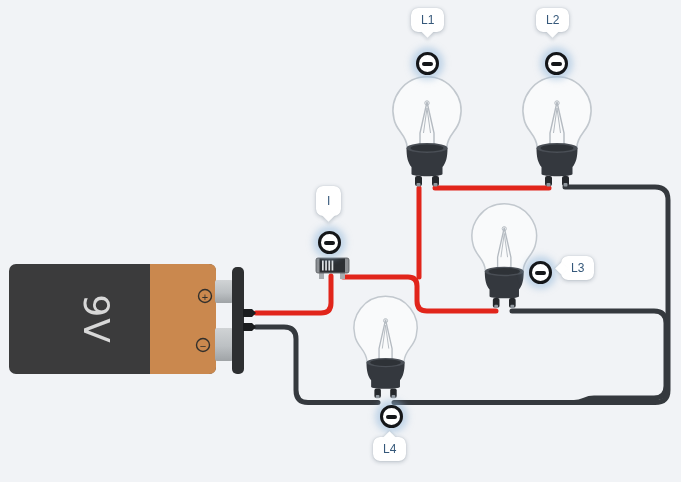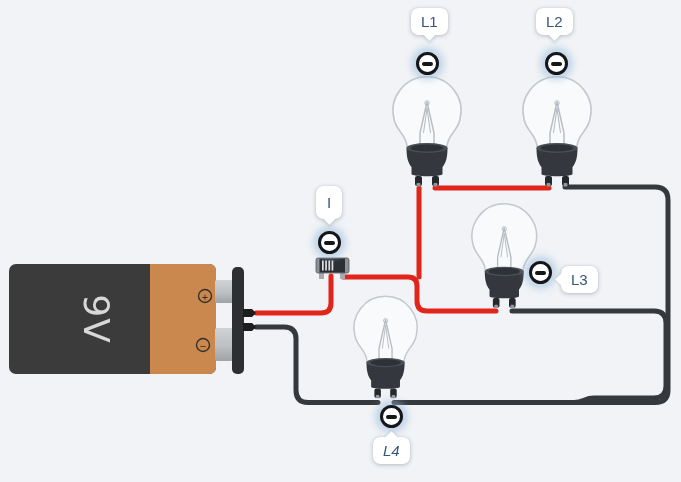--- a/index.html
+++ b/index.html
@@ -10,21 +10,21 @@
   
   .probe{position:absolute;width:17px;height:17px;background:#ffffff;
          border:3.5px solid #141619;border-radius:50%;
          box-shadow:0 0 6px 5px rgba(150,185,220,.5);}
   .probe::after{content:"";position:absolute;left:50%;top:50%;
          width:11px;height:4px;margin:-2px 0 0 -5.5px;
          background:#141619;border-radius:2px;}
 
   
   .bubble{position:absolute;background:#ffffff;border-radius:7px;
-          padding:6px 10px;font-size:15px;line-height:1;color:#35587a;
+          padding:6px 10px;font-size:12px;line-height:1;color:#35587a;
           box-shadow:0 1px 4px rgba(50,70,90,.3), 0 0 1px rgba(50,70,90,.25);
           white-space:nowrap;}
   .bubble--tall{padding:9px 11px;}
   .ptr{position:absolute;width:9px;height:9px;background:#ffffff;
        transform:rotate(45deg);}
   .ptr-b{bottom:-4px;left:50%;margin-left:-4.5px;
          box-shadow:2px 2px 3px rgba(50,70,90,.15);}
   .ptr-t{top:-4px;left:50%;margin-left:-4.5px;
          box-shadow:-1px -1px 2px rgba(50,70,90,.12);}
   .ptr-l{left:-4px;top:50%;margin-top:-4.5px;
@@ -140,23 +140,23 @@
   <div class="bubble" style="left:411px;top:8px;">
     <span>L1</span>
     <span class="ptr ptr-b"></span>
   </div>
 
   <div class="bubble" style="left:536px;top:8px;">
     <span>L2</span>
     <span class="ptr ptr-b"></span>
   </div>
 
-  <div class="bubble" style="left:561px;top:256px;margin-top:10px;">
+  <div class="bubble" style="left:561px;top:256px;">
     <span>L3</span>
     <span class="ptr ptr-l"></span>
   </div>
 
-  <div class="bubble" style="left:373px;top:437px;font-style:italic;">
+  <div class="bubble" style="left:373px;top:437px;">
     <span>L4</span>
     <span class="ptr ptr-t"></span>
   </div>
 
 </div>
 
 </body></html>

